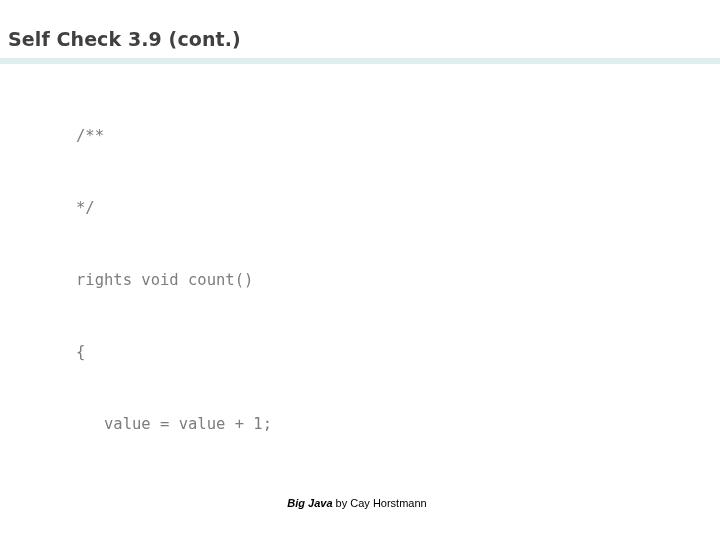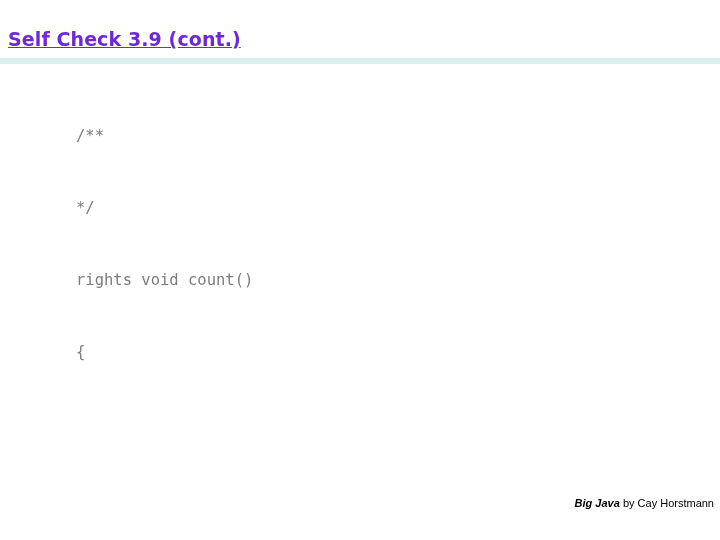--- a/index.html
+++ b/index.html
@@ -23,25 +23,24 @@
     width: 720px;
     height: 64px;
   }
   .slide-title {
     position: absolute;
     left: 8px;
     top: 28px;
     font-family: "DejaVu Sans", sans-serif;
     font-size: 19px;
     font-weight: bold;
-    color: #6d28d9;
+    color: #404040;
     letter-spacing: 0.1px;
     white-space: nowrap;
     line-height: 22px;
-    text-decoration: underline;
   }
   .header-rule {
     position: absolute;
     left: 0;
     top: 58px;
     width: 720px;
     height: 6px;
     background: #ddeef0;
   }
 
@@ -63,21 +62,21 @@
     padding-left: 44px;
   }
   .code-line.indent-1 { padding-left: 76px; }
 
   
   .slide-footer {
     position: absolute;
     left: 0;
     top: 496px;
     width: 720px;
-    text-align: right;
+    text-align: center;
     color: #000000;
     font-family: "Liberation Sans", sans-serif;
     font-size: 11px;
     line-height: 15px;
   }
   .footer-line {
     padding-right: 6px;
     white-space: nowrap;
   }
   .book-title {
@@ -91,19 +90,20 @@
 <div class="slide-header">
   <div class="slide-title">Self Check 3.9 (cont.)</div>
   <div class="header-rule"></div>
 </div>
 
 <div class="code-block">
   <div class="code-line indent-1">/**</div>
   <div class="code-line indent-1">*/</div>
   <div class="code-line indent-1">rights void count()</div>
   <div class="code-line indent-1">{</div>
+  <div class="code-line indent-1">   value = value + 1;</div>
   
   
 </div>
 
 <div class="slide-footer">
   <div class="footer-line"><span class="book-title">Big Java</span><span> by  Cay Horstmann</span></div>
 </div>
 
 </body></html>

